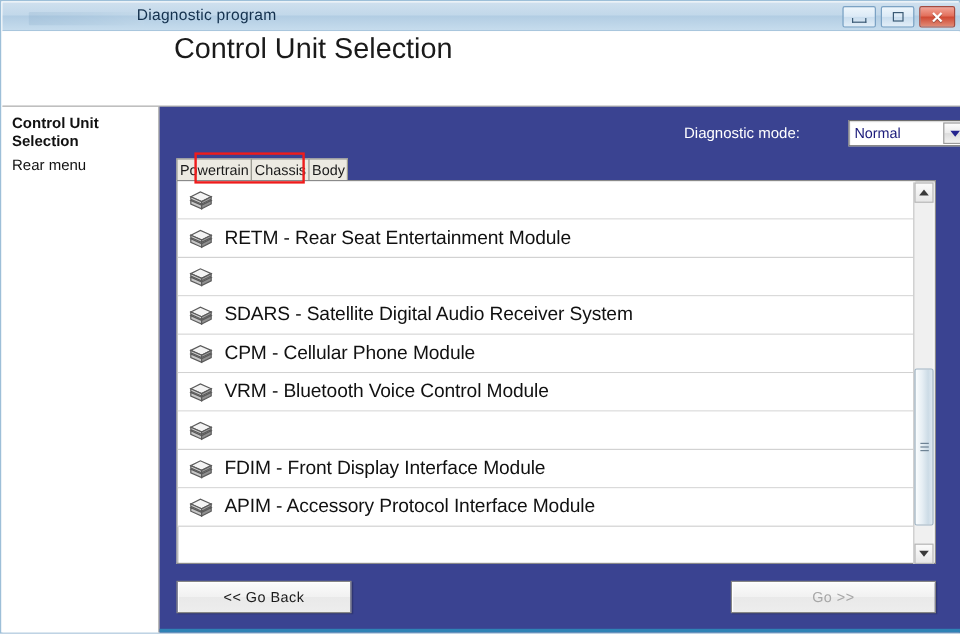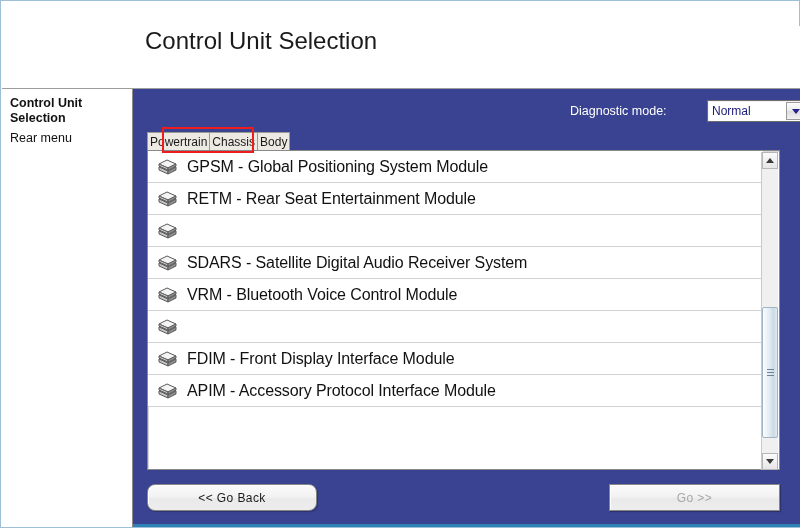--- a/index.html
+++ b/index.html
@@ -355,28 +355,46 @@
     border: 1px solid #868686;
     background: linear-gradient(to bottom, #fbfbfb 0%, #f1f1f1 50%, #e9e9e9 51%, #ededed 100%);
     box-shadow: inset 1px 1px 0 #ffffff, 1px 1px 1px rgba(0,0,0,.25);
     font-size: 12px;
     color: #1a1a1a;
     display: flex;
     align-items: center;
     justify-content: center;
     letter-spacing: .4px;
   }
-  .btn-back { left: 14px; top: 395px; width: 170px; border-radius: 8px; }
+  .btn-back { left: 14px; top: 395px; width: 146px; }
   .btn-go   { left: 476px; top: 395px; width: 171px; color: #a7a7a7; }
 </style>
 </head>
 <body>
 
 <div class="window">
 
+  <div class="titlebar">
+    <div class="watermark">
+      <div class="wm-bar"></div>
+      <div class="wm-x"></div>
+    </div>
+    <div class="title-text">Diagnostic program</div>
+    <div class="win-btns">
+      <div class="win-btn">
+        <span class="glyph-min"></span>
+      </div>
+      <div class="win-btn">
+        <span class="glyph-max"></span>
+      </div>
+      <div class="win-btn close">
+        <span class="glyph-close">✕</span>
+      </div>
+    </div>
+  </div>
 
   <div class="header-band"></div>
   <div class="page-title">Control Unit Selection</div>
 
   <div class="sidebar">
     <div class="sb-title">Control Unit Selection</div>
     <div class="sb-item">Rear menu</div>
   </div>
 
   <div class="content">
@@ -401,21 +419,20 @@
             <span class="mod-icon">
               <svg width="22" height="18" viewBox="0 0 22 18">
                 <polygon points="3,9 11,5 20,9 12,13" fill="#e9e9e9" stroke="#5b5b5b" stroke-width="1"></polygon>
                 <polygon points="3,9 3,12 12,16 12,13" fill="#c6c6c6" stroke="#5b5b5b" stroke-width="1"></polygon>
                 <polygon points="20,9 20,12 12,16 12,13" fill="#8f8f8f" stroke="#5b5b5b" stroke-width="1"></polygon>
                 <polygon points="3,6 11,2 20,6 12,10" fill="#f4f4f4" stroke="#5b5b5b" stroke-width="1"></polygon>
                 <polygon points="3,6 3,8 12,12 12,10" fill="#d4d4d4" stroke="#5b5b5b" stroke-width="1"></polygon>
                 <polygon points="20,6 20,8 12,12 12,10" fill="#a3a3a3" stroke="#5b5b5b" stroke-width="1"></polygon>
               </svg>
             </span>
-            <span class="label">GPSM - Global Positioning System Module</span>
           </div>
           <div class="row">
             <span class="mod-icon">
               <svg width="22" height="18" viewBox="0 0 22 18">
                 <polygon points="3,9 11,5 20,9 12,13" fill="#e9e9e9" stroke="#5b5b5b" stroke-width="1"></polygon>
                 <polygon points="3,9 3,12 12,16 12,13" fill="#c6c6c6" stroke="#5b5b5b" stroke-width="1"></polygon>
                 <polygon points="20,9 20,12 12,16 12,13" fill="#8f8f8f" stroke="#5b5b5b" stroke-width="1"></polygon>
                 <polygon points="3,6 11,2 20,6 12,10" fill="#f4f4f4" stroke="#5b5b5b" stroke-width="1"></polygon>
                 <polygon points="3,6 3,8 12,12 12,10" fill="#d4d4d4" stroke="#5b5b5b" stroke-width="1"></polygon>
                 <polygon points="20,6 20,8 12,12 12,10" fill="#a3a3a3" stroke="#5b5b5b" stroke-width="1"></polygon>
@@ -440,20 +457,33 @@
               <svg width="22" height="18" viewBox="0 0 22 18">
                 <polygon points="3,9 11,5 20,9 12,13" fill="#e9e9e9" stroke="#5b5b5b" stroke-width="1"></polygon>
                 <polygon points="3,9 3,12 12,16 12,13" fill="#c6c6c6" stroke="#5b5b5b" stroke-width="1"></polygon>
                 <polygon points="20,9 20,12 12,16 12,13" fill="#8f8f8f" stroke="#5b5b5b" stroke-width="1"></polygon>
                 <polygon points="3,6 11,2 20,6 12,10" fill="#f4f4f4" stroke="#5b5b5b" stroke-width="1"></polygon>
                 <polygon points="3,6 3,8 12,12 12,10" fill="#d4d4d4" stroke="#5b5b5b" stroke-width="1"></polygon>
                 <polygon points="20,6 20,8 12,12 12,10" fill="#a3a3a3" stroke="#5b5b5b" stroke-width="1"></polygon>
               </svg>
             </span>
             <span class="label">SDARS - Satellite Digital Audio Receiver System</span>
+          </div>
+          <div class="row">
+            <span class="mod-icon">
+              <svg width="22" height="18" viewBox="0 0 22 18">
+                <polygon points="3,9 11,5 20,9 12,13" fill="#e9e9e9" stroke="#5b5b5b" stroke-width="1"></polygon>
+                <polygon points="3,9 3,12 12,16 12,13" fill="#c6c6c6" stroke="#5b5b5b" stroke-width="1"></polygon>
+                <polygon points="20,9 20,12 12,16 12,13" fill="#8f8f8f" stroke="#5b5b5b" stroke-width="1"></polygon>
+                <polygon points="3,6 11,2 20,6 12,10" fill="#f4f4f4" stroke="#5b5b5b" stroke-width="1"></polygon>
+                <polygon points="3,6 3,8 12,12 12,10" fill="#d4d4d4" stroke="#5b5b5b" stroke-width="1"></polygon>
+                <polygon points="20,6 20,8 12,12 12,10" fill="#a3a3a3" stroke="#5b5b5b" stroke-width="1"></polygon>
+              </svg>
+            </span>
+            <span class="label">CPM - Cellular Phone Module</span>
           </div>
           <div class="row">
             <span class="mod-icon">
               <svg width="22" height="18" viewBox="0 0 22 18">
                 <polygon points="3,9 11,5 20,9 12,13" fill="#e9e9e9" stroke="#5b5b5b" stroke-width="1"></polygon>
                 <polygon points="3,9 3,12 12,16 12,13" fill="#c6c6c6" stroke="#5b5b5b" stroke-width="1"></polygon>
                 <polygon points="20,9 20,12 12,16 12,13" fill="#8f8f8f" stroke="#5b5b5b" stroke-width="1"></polygon>
                 <polygon points="3,6 11,2 20,6 12,10" fill="#f4f4f4" stroke="#5b5b5b" stroke-width="1"></polygon>
                 <polygon points="3,6 3,8 12,12 12,10" fill="#d4d4d4" stroke="#5b5b5b" stroke-width="1"></polygon>
                 <polygon points="20,6 20,8 12,12 12,10" fill="#a3a3a3" stroke="#5b5b5b" stroke-width="1"></polygon>

